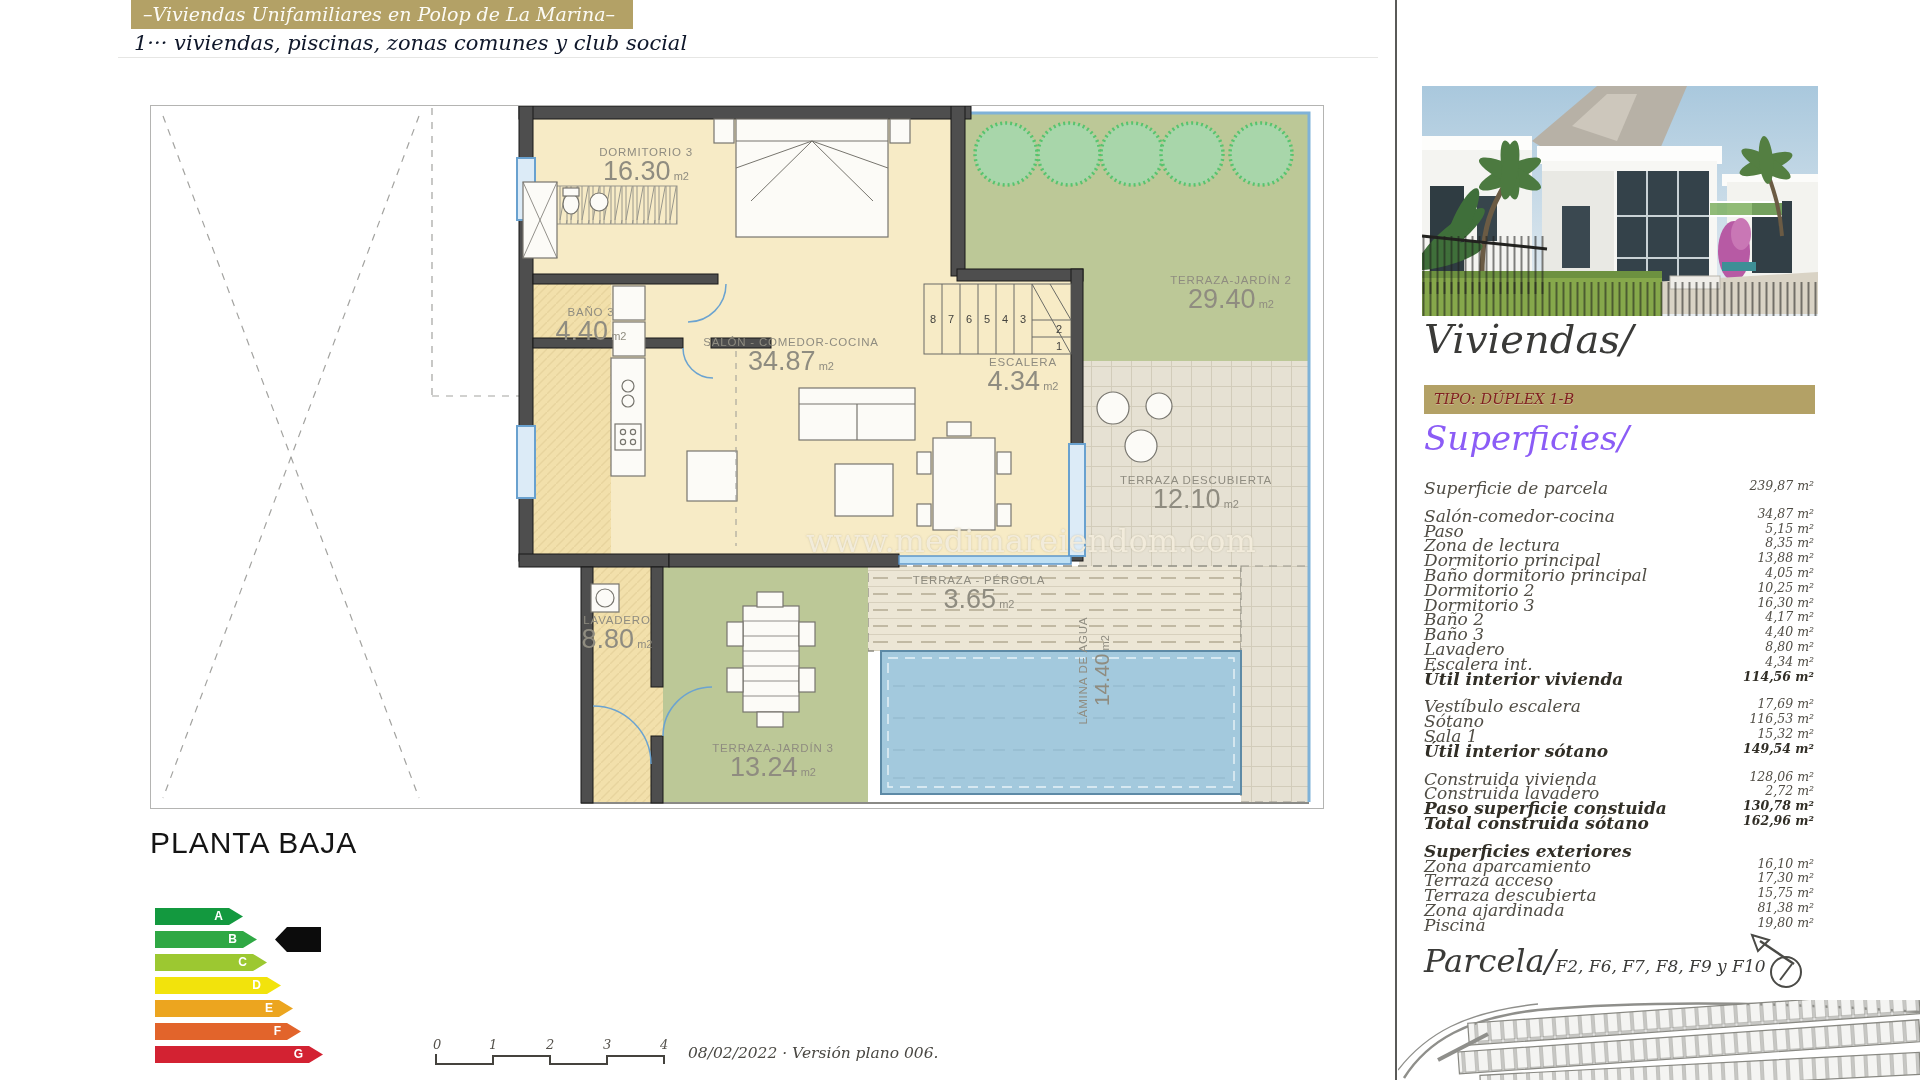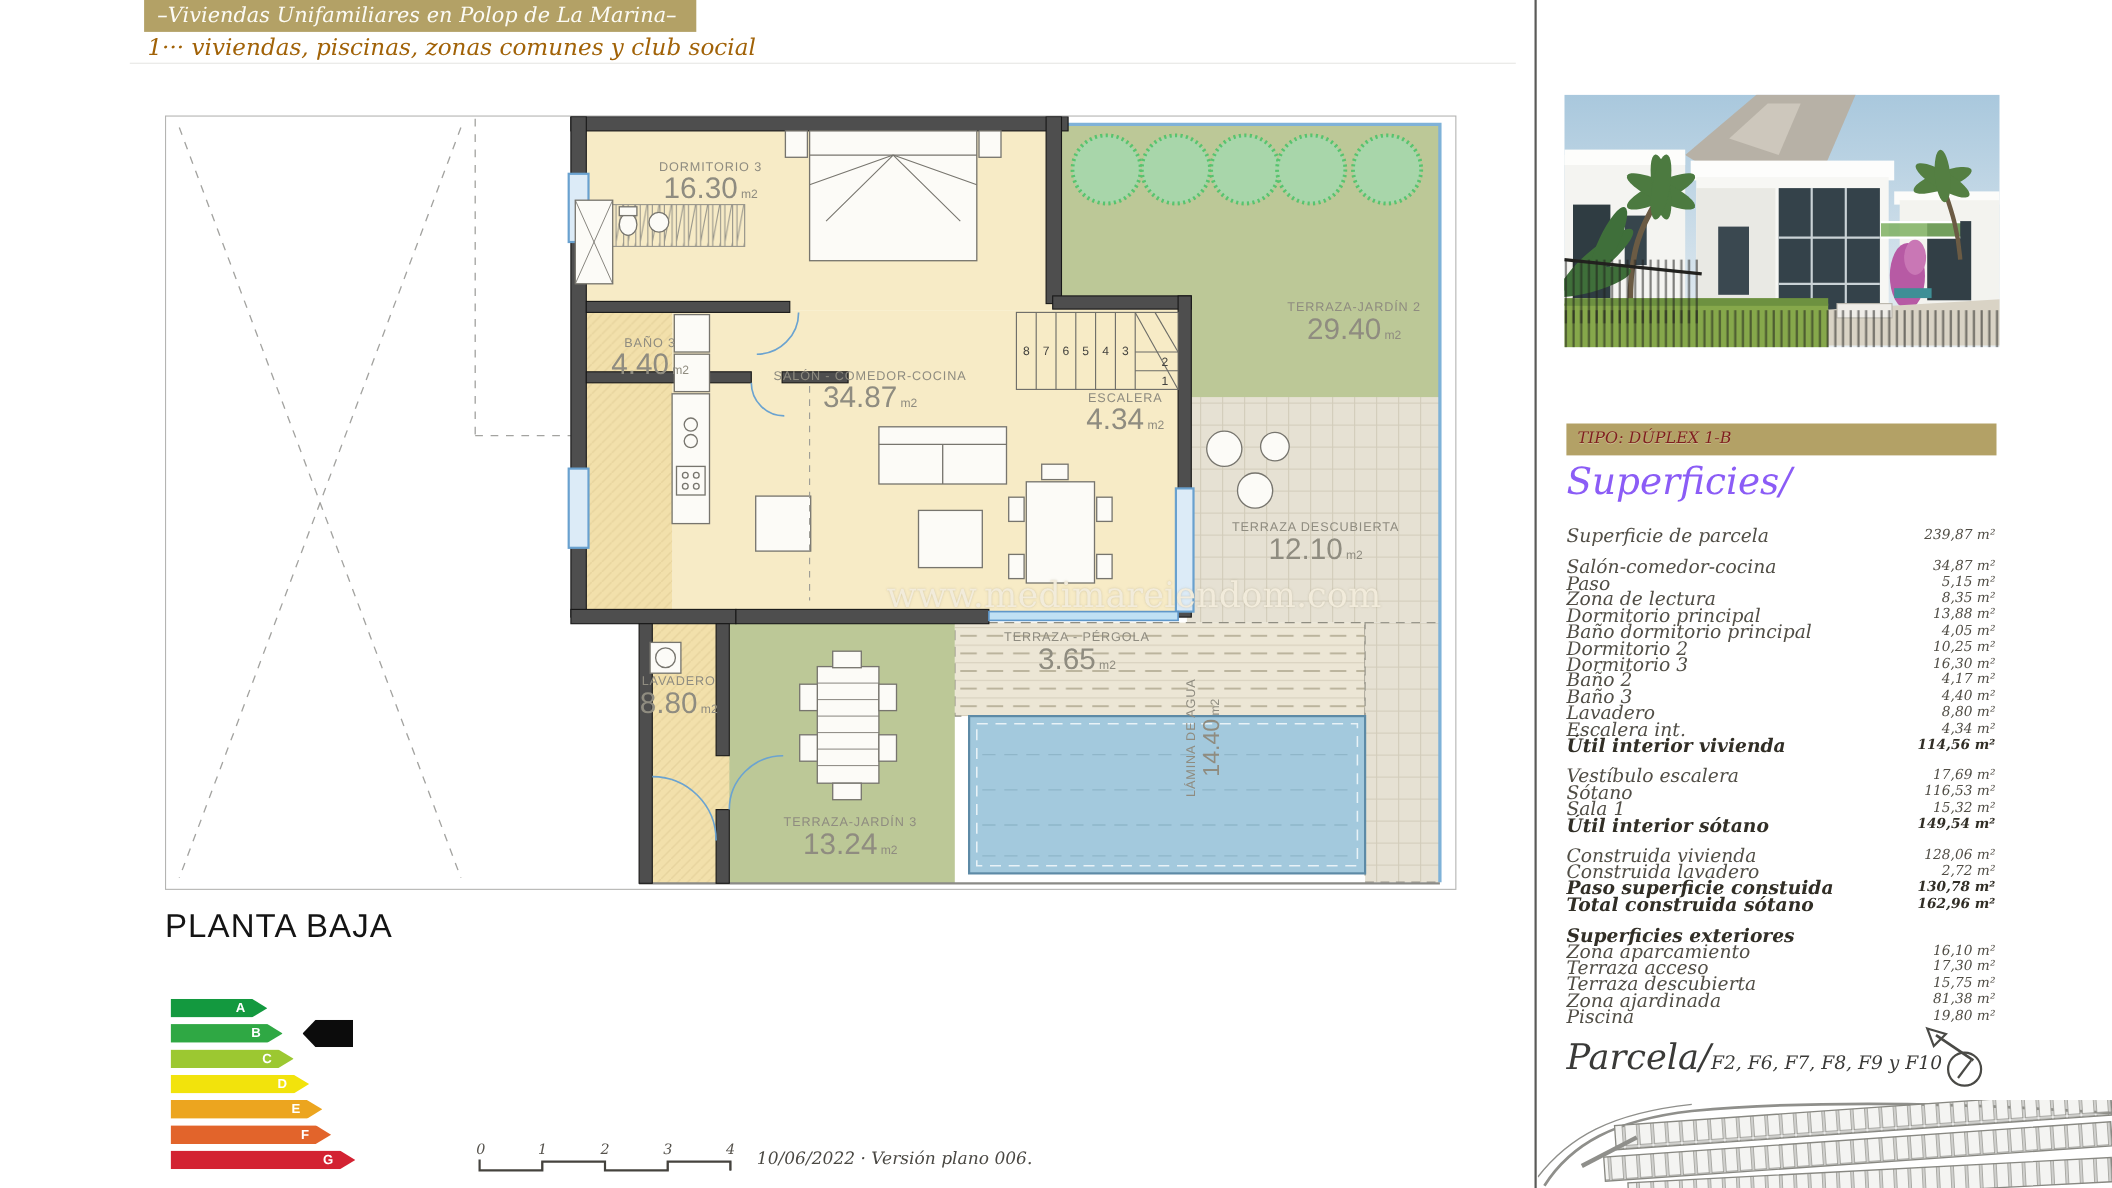--- a/index.html
+++ b/index.html
@@ -4,21 +4,21 @@
 <style>
   html,body{margin:0;padding:0;background:#888;}
   .page{position:relative;width:1920px;height:1080px;background:#fff;overflow:hidden;
         font-family:"Liberation Sans",sans-serif;text-decoration:underline;}
 
   
   .hd-banner{position:absolute;left:131px;top:0;width:502px;height:29px;background:#b3a166;
     color:#fcfbf5;font-family:"DejaVu Serif","Liberation Serif",serif;font-style:italic;
     font-size:19px;line-height:29px;padding-left:12px;box-sizing:border-box;white-space:nowrap;}
   .hd-sub{position:absolute;left:134px;top:31px;font-family:"DejaVu Serif","Liberation Serif",serif;
-    font-style:italic;font-size:21px;color:#a16207;white-space:nowrap;}
+    font-style:italic;font-size:21px;color:#0f172a;white-space:nowrap;}
   .hd-rule{position:absolute;left:118px;top:57px;width:1260px;height:1px;background:#e6e6e4;}
 
   
   .plan-area{position:absolute;left:150px;top:105px;width:1172px;height:702px;
     border:1px solid #b4b4b2;background:#fff;}
   .plan-area svg{position:absolute;left:0;top:0;}
   .rlabel{position:absolute;transform:translateX(-50%);text-align:center;color:#8f8c80;pointer-events:none;}
   .rname{font-size:11.5px;letter-spacing:.8px;white-space:nowrap;}
   .rarea{font-size:27px;line-height:26px;white-space:nowrap;}
   .runit{font-size:11px;margin-left:3px;}
@@ -346,21 +346,21 @@
 
   <svg class="scalebar" width="260" height="36" viewBox="0 0 260 36">
     <path d="M8 18 V28 H65 V20 H122 V28 H179 V20 H236 V28" fill="none" stroke="#45433e" stroke-width="2"></path>
     <path d="M65 20 V28 M122 20 V28 M179 20 V28 M236 20 V28" stroke="#45433e" stroke-width="1.4"></path>
     <text class="scale-num" x="5" y="13">0</text>
     <text class="scale-num" x="61" y="13">1</text>
     <text class="scale-num" x="118" y="13">2</text>
     <text class="scale-num" x="175" y="13">3</text>
     <text class="scale-num" x="232" y="13">4</text>
   </svg>
-  <div class="version">10/06/2022 · Versión plano 006.</div>
+  <div class="version">08/02/2022 · Versión plano 006.</div>
 
   <div class="divider"></div>
 
   <div class="photo">
     <svg width="396" height="230" viewBox="0 0 396 230">
       <defs>
         <linearGradient id="skyg" x1="0" y1="0" x2="0" y2="1">
           <stop offset="0" stop-color="#a9c8dd"></stop>
             <stop offset="1" stop-color="#e8eef2"></stop>
         </linearGradient>
@@ -416,20 +416,21 @@
       <rect x="0" y="190" width="240" height="40" fill="#86a84b"></rect>
       <rect x="0" y="185" width="240" height="7" fill="#6d9140"></rect>
       <rect x="248" y="190" width="50" height="13" fill="#efede8" stroke="#b9b5ab"></rect>
       <rect x="300" y="176" width="34" height="9" fill="#3e8f96"></rect>
       <rect x="0" y="196" width="396" height="34" fill="url(#fencep)"></rect>
       <path d="M0 150 L125 163" stroke="#22221f" stroke-width="3"></path>
       <rect x="0" y="150" width="125" height="58" fill="url(#fencep)"></rect>
     </svg>
   </div>
 
+  <div class="sb-title">Viviendas/</div>
   <div class="sb-banner">TIPO: DÚPLEX 1-B</div>
   <div class="sb-title2">Superficies/</div>
 
   <div class="slist">
 
       <div class="srow">
         <span class="slabel">Superficie de parcela</span>
         <span class="sval">239,87 m²</span>
       </div>
 

